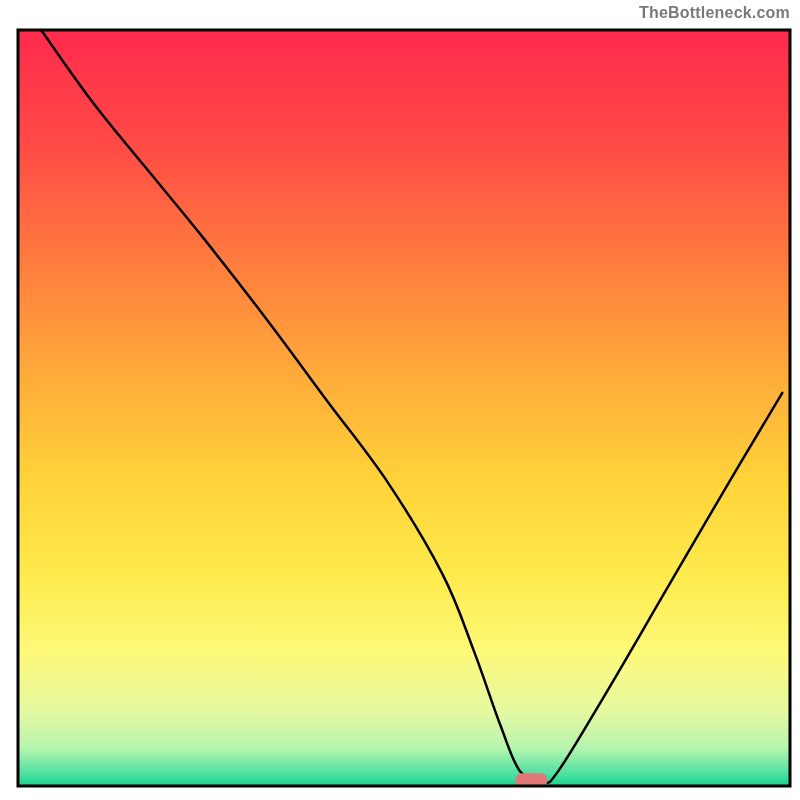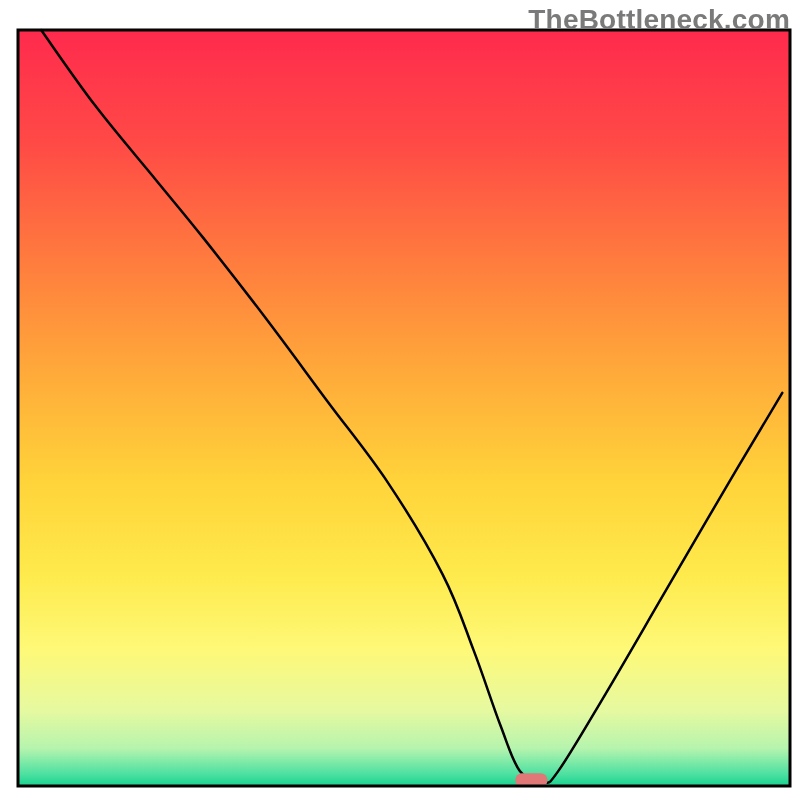--- a/index.html
+++ b/index.html
@@ -13,21 +13,21 @@
   }
   .chart-container {
     position: relative;
     width: 800px;
     height: 800px;
   }
   .watermark {
     position: absolute;
     top: 4px;
     right: 10px;
-    font-size: 28px;
+    font-size: 16px;
     font-weight: 600;
     color: #7a7a7a;
     letter-spacing: 0.2px;
     z-index: 5;
   }
   svg {
     display: block;
   }
 </style>
 </head>

